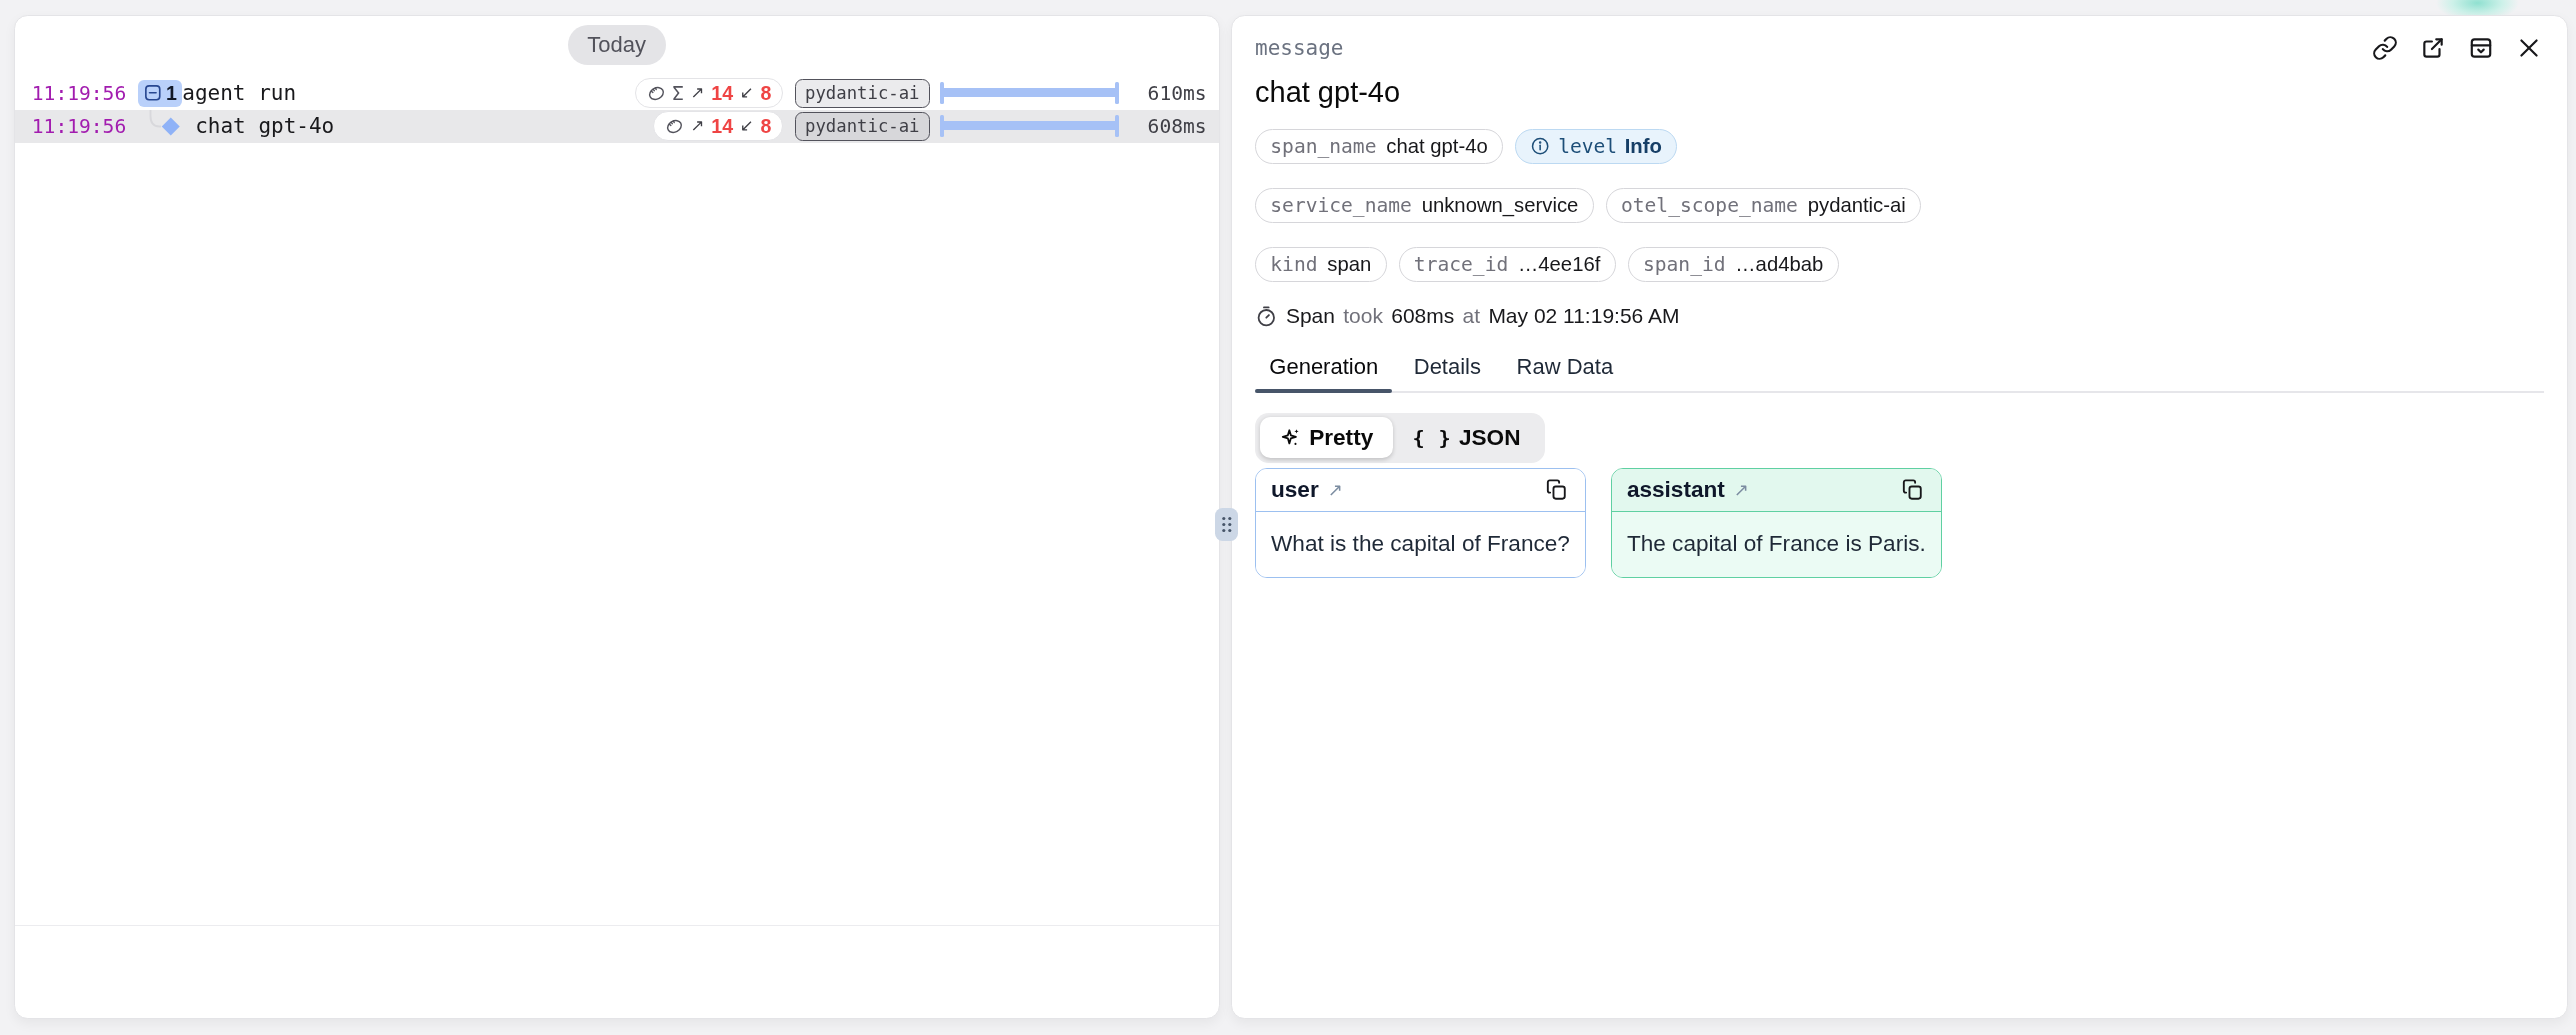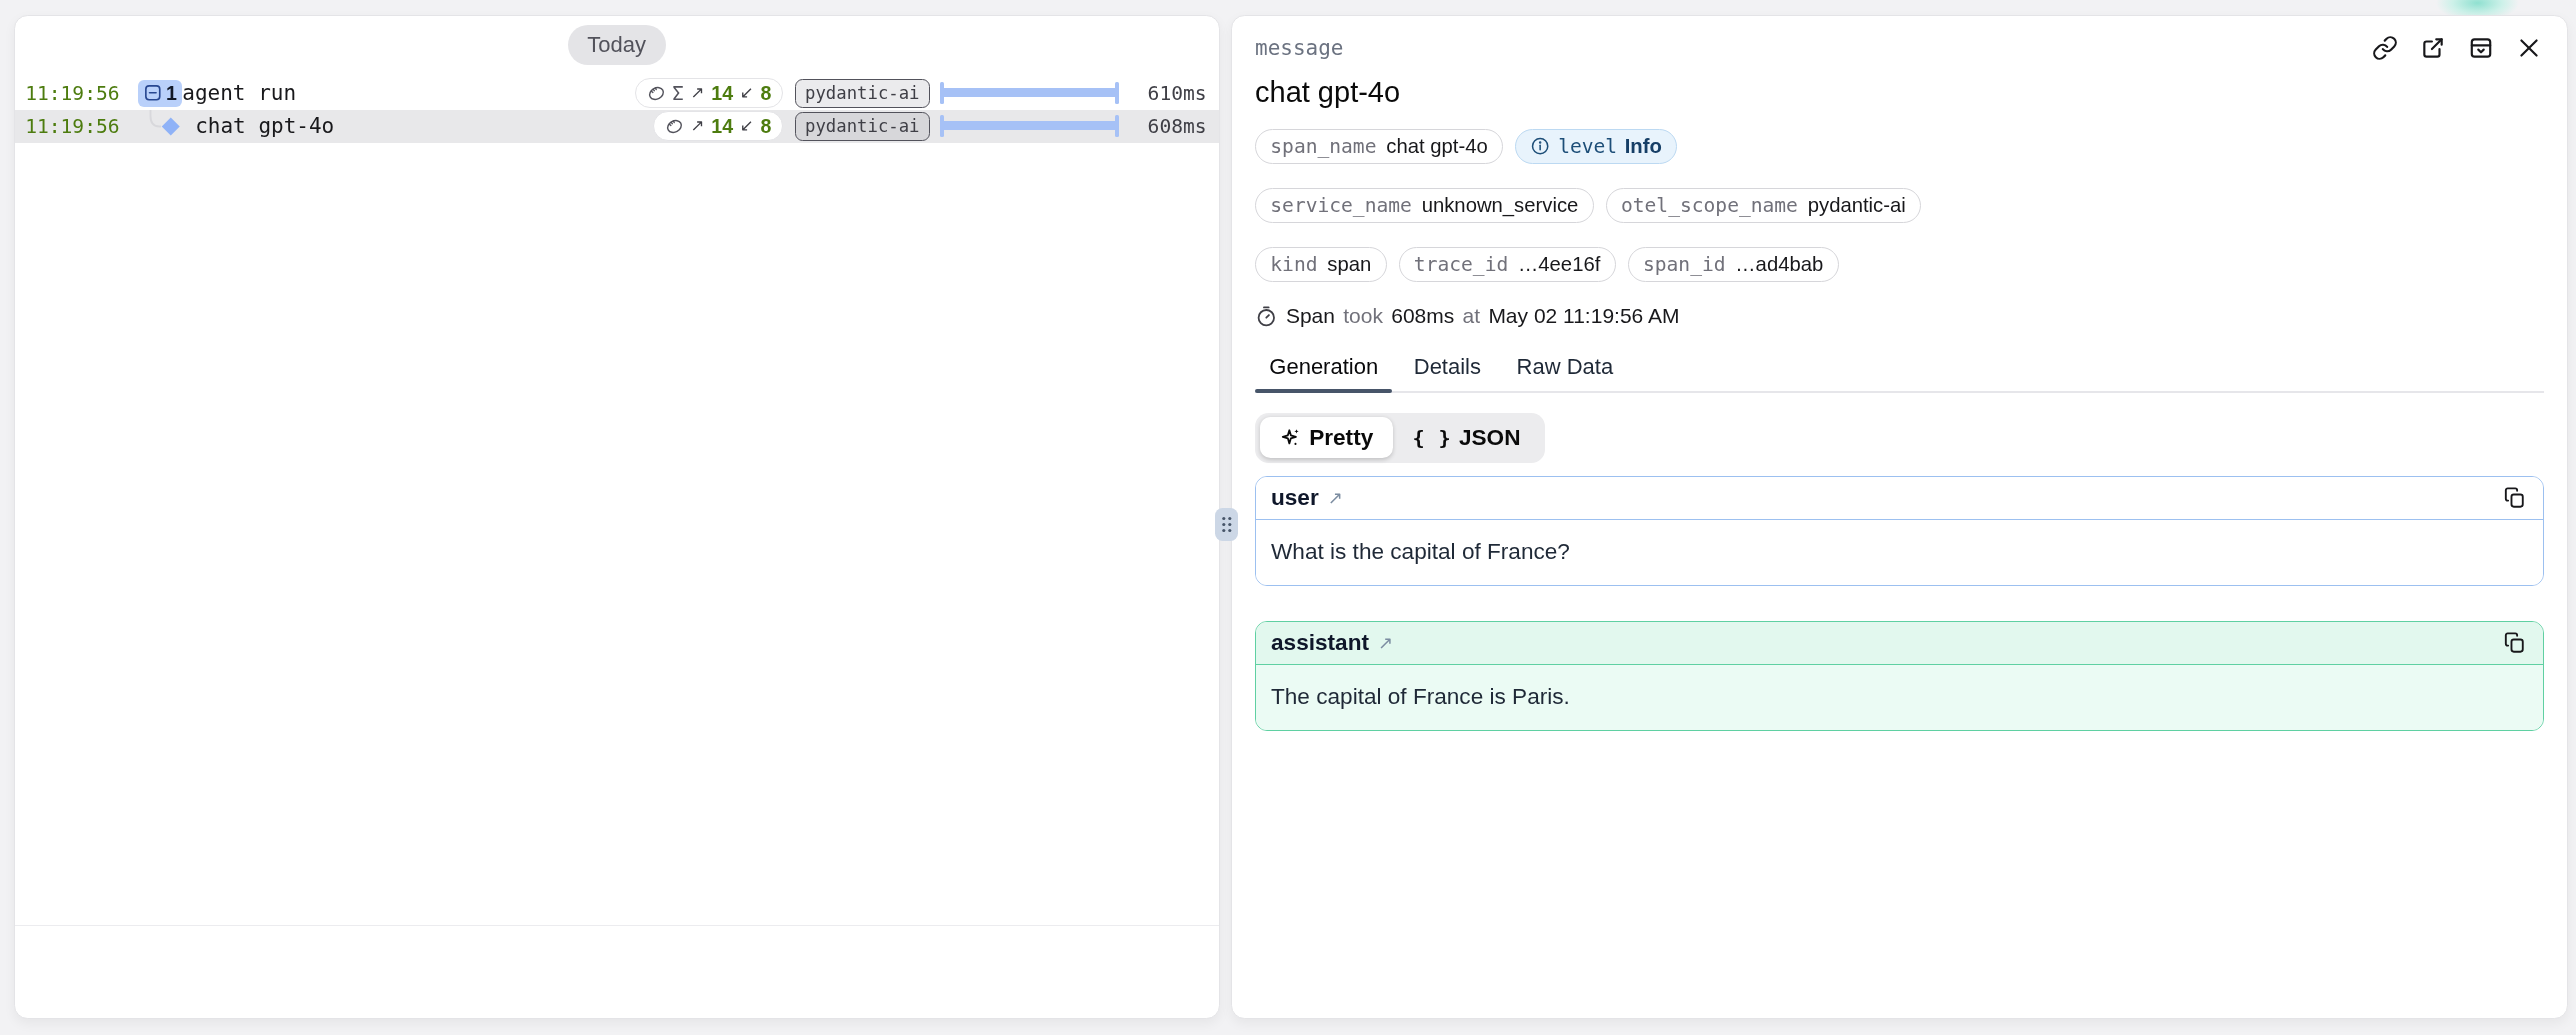--- a/index.html
+++ b/index.html
@@ -34,36 +34,36 @@
   .today{
     display:inline-block;background:#e4e4e7;color:#52525b;font-size:22px;
     padding:6.8px 19.6px;border-radius:753px;border:none;cursor:pointer;
     font-family:"Liberation Sans",sans-serif;
   }
   .rowlist{margin-top:12px;}
   .trace-row{
     display:flex;align-items:center;height:33px;padding:0 12px 0 10.6px;cursor:pointer;
   }
   .trace-row.selected{background:#e8e8ea;}
-  .ts{font-family:"DejaVu Sans Mono",monospace;font-size:19.6px;color:#4d7c0f;width:101px;flex:none;}
+  .ts{font-family:"DejaVu Sans Mono",monospace;font-size:19.6px;color:#a21caf;width:101px;flex:none;text-align:right;}
   .collapse-badge{
     margin-left:12px;height:27px;background:#b9d0fa;border-radius:6px;
     display:inline-flex;align-items:center;padding:0 5.3px;gap:3px;flex:none;cursor:pointer;
   }
   .collapse-badge .cnt{font-size:19.6px;font-weight:700;color:#111827;}
   .connector{width:60px;height:33px;flex:none;position:relative;margin-left:1.5px;}
   .row-name{margin-left:0;font-family:"DejaVu Sans Mono",monospace;font-size:21px;color:#18181b;white-space:nowrap;}
   .trace-row.selected .row-name{margin-left:7.5px;}
   .token-pill{
     margin-left:auto;height:30px;border:1.5px solid #e4e4e7;border-radius:753px;background:#fff;
     display:flex;align-items:center;gap:6.8px;padding:0 10.6px;flex:none;box-sizing:border-box;
   }
   .token-pill .sigma{font-family:"DejaVu Sans Mono",monospace;font-size:19px;color:#52525b;}
   .token-pill .arr{font-size:16.6px;color:#3f3f46;}
-  .token-pill .num{font-size:19.6px;font-weight:700;color:#4d7c0f;}
+  .token-pill .num{font-size:19.6px;font-weight:700;color:#ef4444;}
   .scope-badge{
     margin-left:12px;height:29px;border:1.5px solid #52525b;border-radius:7.5px;background:#ebebed;
     display:flex;align-items:center;padding:0 9px;flex:none;box-sizing:border-box;
     font-family:"DejaVu Sans Mono",monospace;font-size:17.3px;color:#3f3f46;
   }
   .trace-row.selected .scope-badge{background:#d7d7da;}
   .bar-wrap{width:181px;height:26px;margin-left:10.6px;position:relative;flex:none;}
   .bar-wrap .bar{position:absolute;left:0;right:2.3px;top:8.3px;height:9px;background:#a6c1f6;}
   .bar-wrap::before,.bar-wrap::after{
     content:"";position:absolute;top:1.5px;width:3.8px;height:22.6px;background:#a6c1f6;border-radius:1.5px;
@@ -109,21 +109,21 @@
   .tab.active{color:#09090b;}
   .tab.active::after{content:"";position:absolute;left:0;right:0;bottom:-2.3px;height:3.8px;background:#475569;border-radius:2.3px;}
 
   .toggle{margin-top:19.6px;display:inline-flex;background:#ececee;border-radius:13.6px;padding:4.5px;}
   .tbtn{display:flex;align-items:center;gap:7.5px;font-size:22.6px;font-weight:600;color:#0a0a0a;
     padding:7.5px 19.6px;border-radius:10.6px;border:none;background:none;cursor:pointer;
     font-family:"Liberation Sans",sans-serif;}
   .tbtn.active{background:#fff;box-shadow:0 1.5px 4.5px rgba(0,0,0,.18);}
   .braces{font-family:"DejaVu Sans Mono",monospace;font-weight:700;font-size:20.3px;letter-spacing:0.8px;}
 
-  .msgs{margin-top:13px;display:flex;flex-direction:column;gap:35px;}
+  .msgs{margin-top:5px;display:flex;flex-direction:row;gap:25px;}
   .mcard{border:1.5px solid;border-radius:12px;overflow:hidden;}
   .mcard.user{border-color:#9cc0f0;}
   .mcard.assistant{border-color:#5fd0a2;}
   .mhead{display:flex;align-items:center;height:42px;padding:0 15px;border-bottom:1.5px solid;}
   .mcard.user .mhead{background:#fff;border-bottom-color:#9cc0f0;}
   .mcard.assistant .mhead{background:#e2f8ee;border-bottom-color:#5fd0a2;}
   .mrole{font-size:22.6px;font-weight:700;color:#0f172a;}
   .marrow{margin-left:9px;font-size:18px;color:#7c8da1;}
   .mcopy{margin-left:auto;width:27px;height:27px;display:flex;align-items:center;justify-content:center;
     background:none;border:none;padding:0;cursor:pointer;color:#18181b;}

